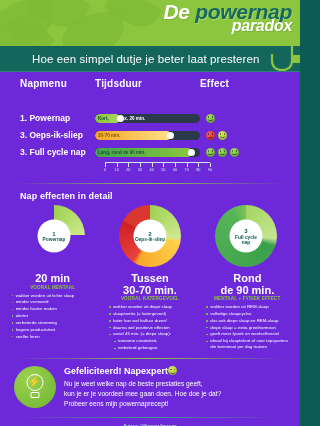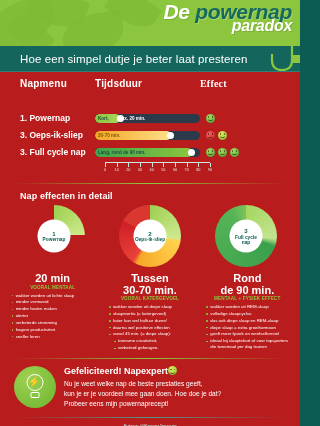--- a/index.html
+++ b/index.html
@@ -5,21 +5,21 @@
   * { box-sizing: border-box; margin: 0; padding: 0; }
   html, body {
     width: 300px; height: 426px;
     font-family: "Liberation Sans", sans-serif;
     background: #0d5c54;
     overflow: hidden;
   }
   .poster {
     position: relative;
     width: 300px; height: 426px;
-    background: #b91c1c;
+    background: #6d28d9;
     overflow: hidden;
   }
 
   
   .header {
     position: relative;
     height: 46px;
     background: #8cc63e;
     overflow: hidden;
   }
@@ -53,38 +53,39 @@
     height: 26px;
     background: #14655c;
     border-bottom: 1px solid #2f8075;
     display: flex; align-items: center;
   }
   .subtitle {
     color: #ffffff;
     font-size: 11.5px;
     padding-left: 20px;
     letter-spacing: .1px;
+    margin-left: 12px;
   }
   .cord {
     position: absolute;
     right: 0; top: 0; width: 52px; height: 34px;
     pointer-events: none;
   }
 
   
   .menu { padding: 6px 10px 0 10px; }
   .menu-head {
     display: flex;
     font-size: 10px; font-weight: bold; color: #ffffff;
     letter-spacing: .2px;
     margin-bottom: 22px;
   }
   .col-name { width: 85px; padding-left: 10px; }
   .col-dur  { width: 105px; }
-  .col-eff  { flex: 1; font-family: Liberation Serif, serif; }
+  .col-eff  { flex: 1; }
   .menu-row {
     display: flex; align-items: center;
     height: 14px; margin-bottom: 3px;
   }
   .row-label {
     width: 85px; padding-left: 10px;
     color: #ffffff; font-size: 8.5px; font-weight: bold;
   }
   .row-slider { width: 105px; }
   .slider {

